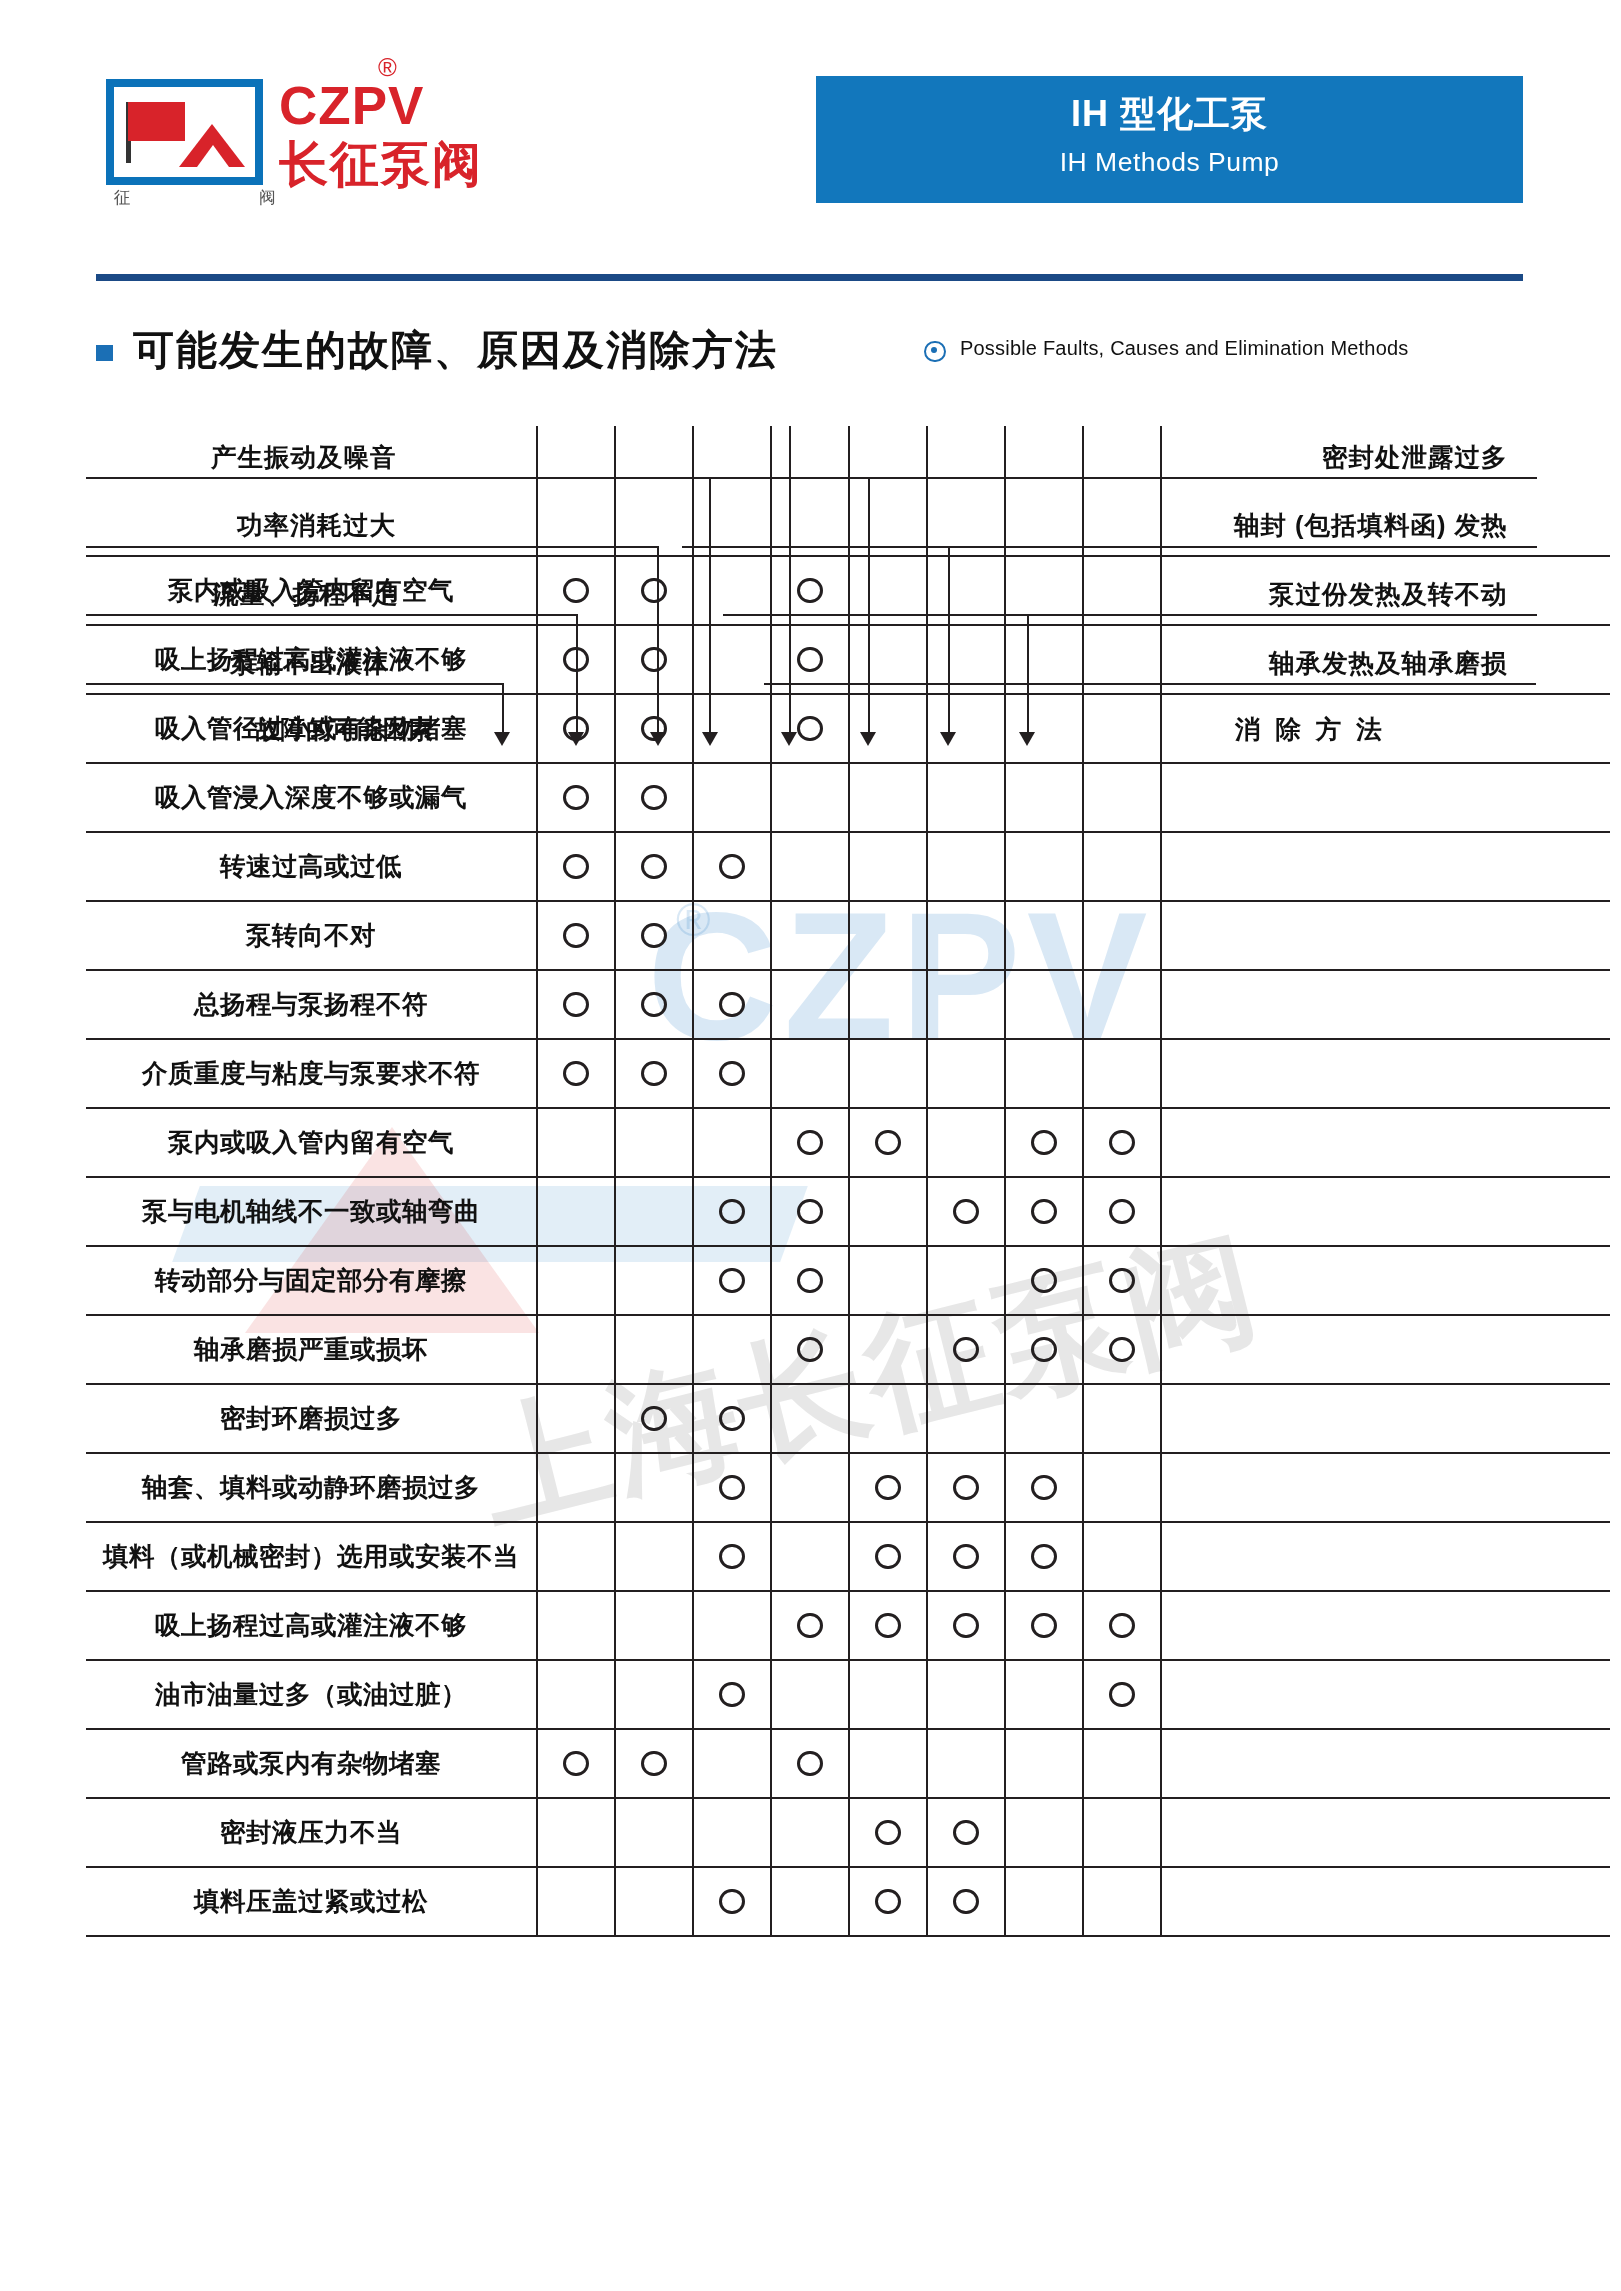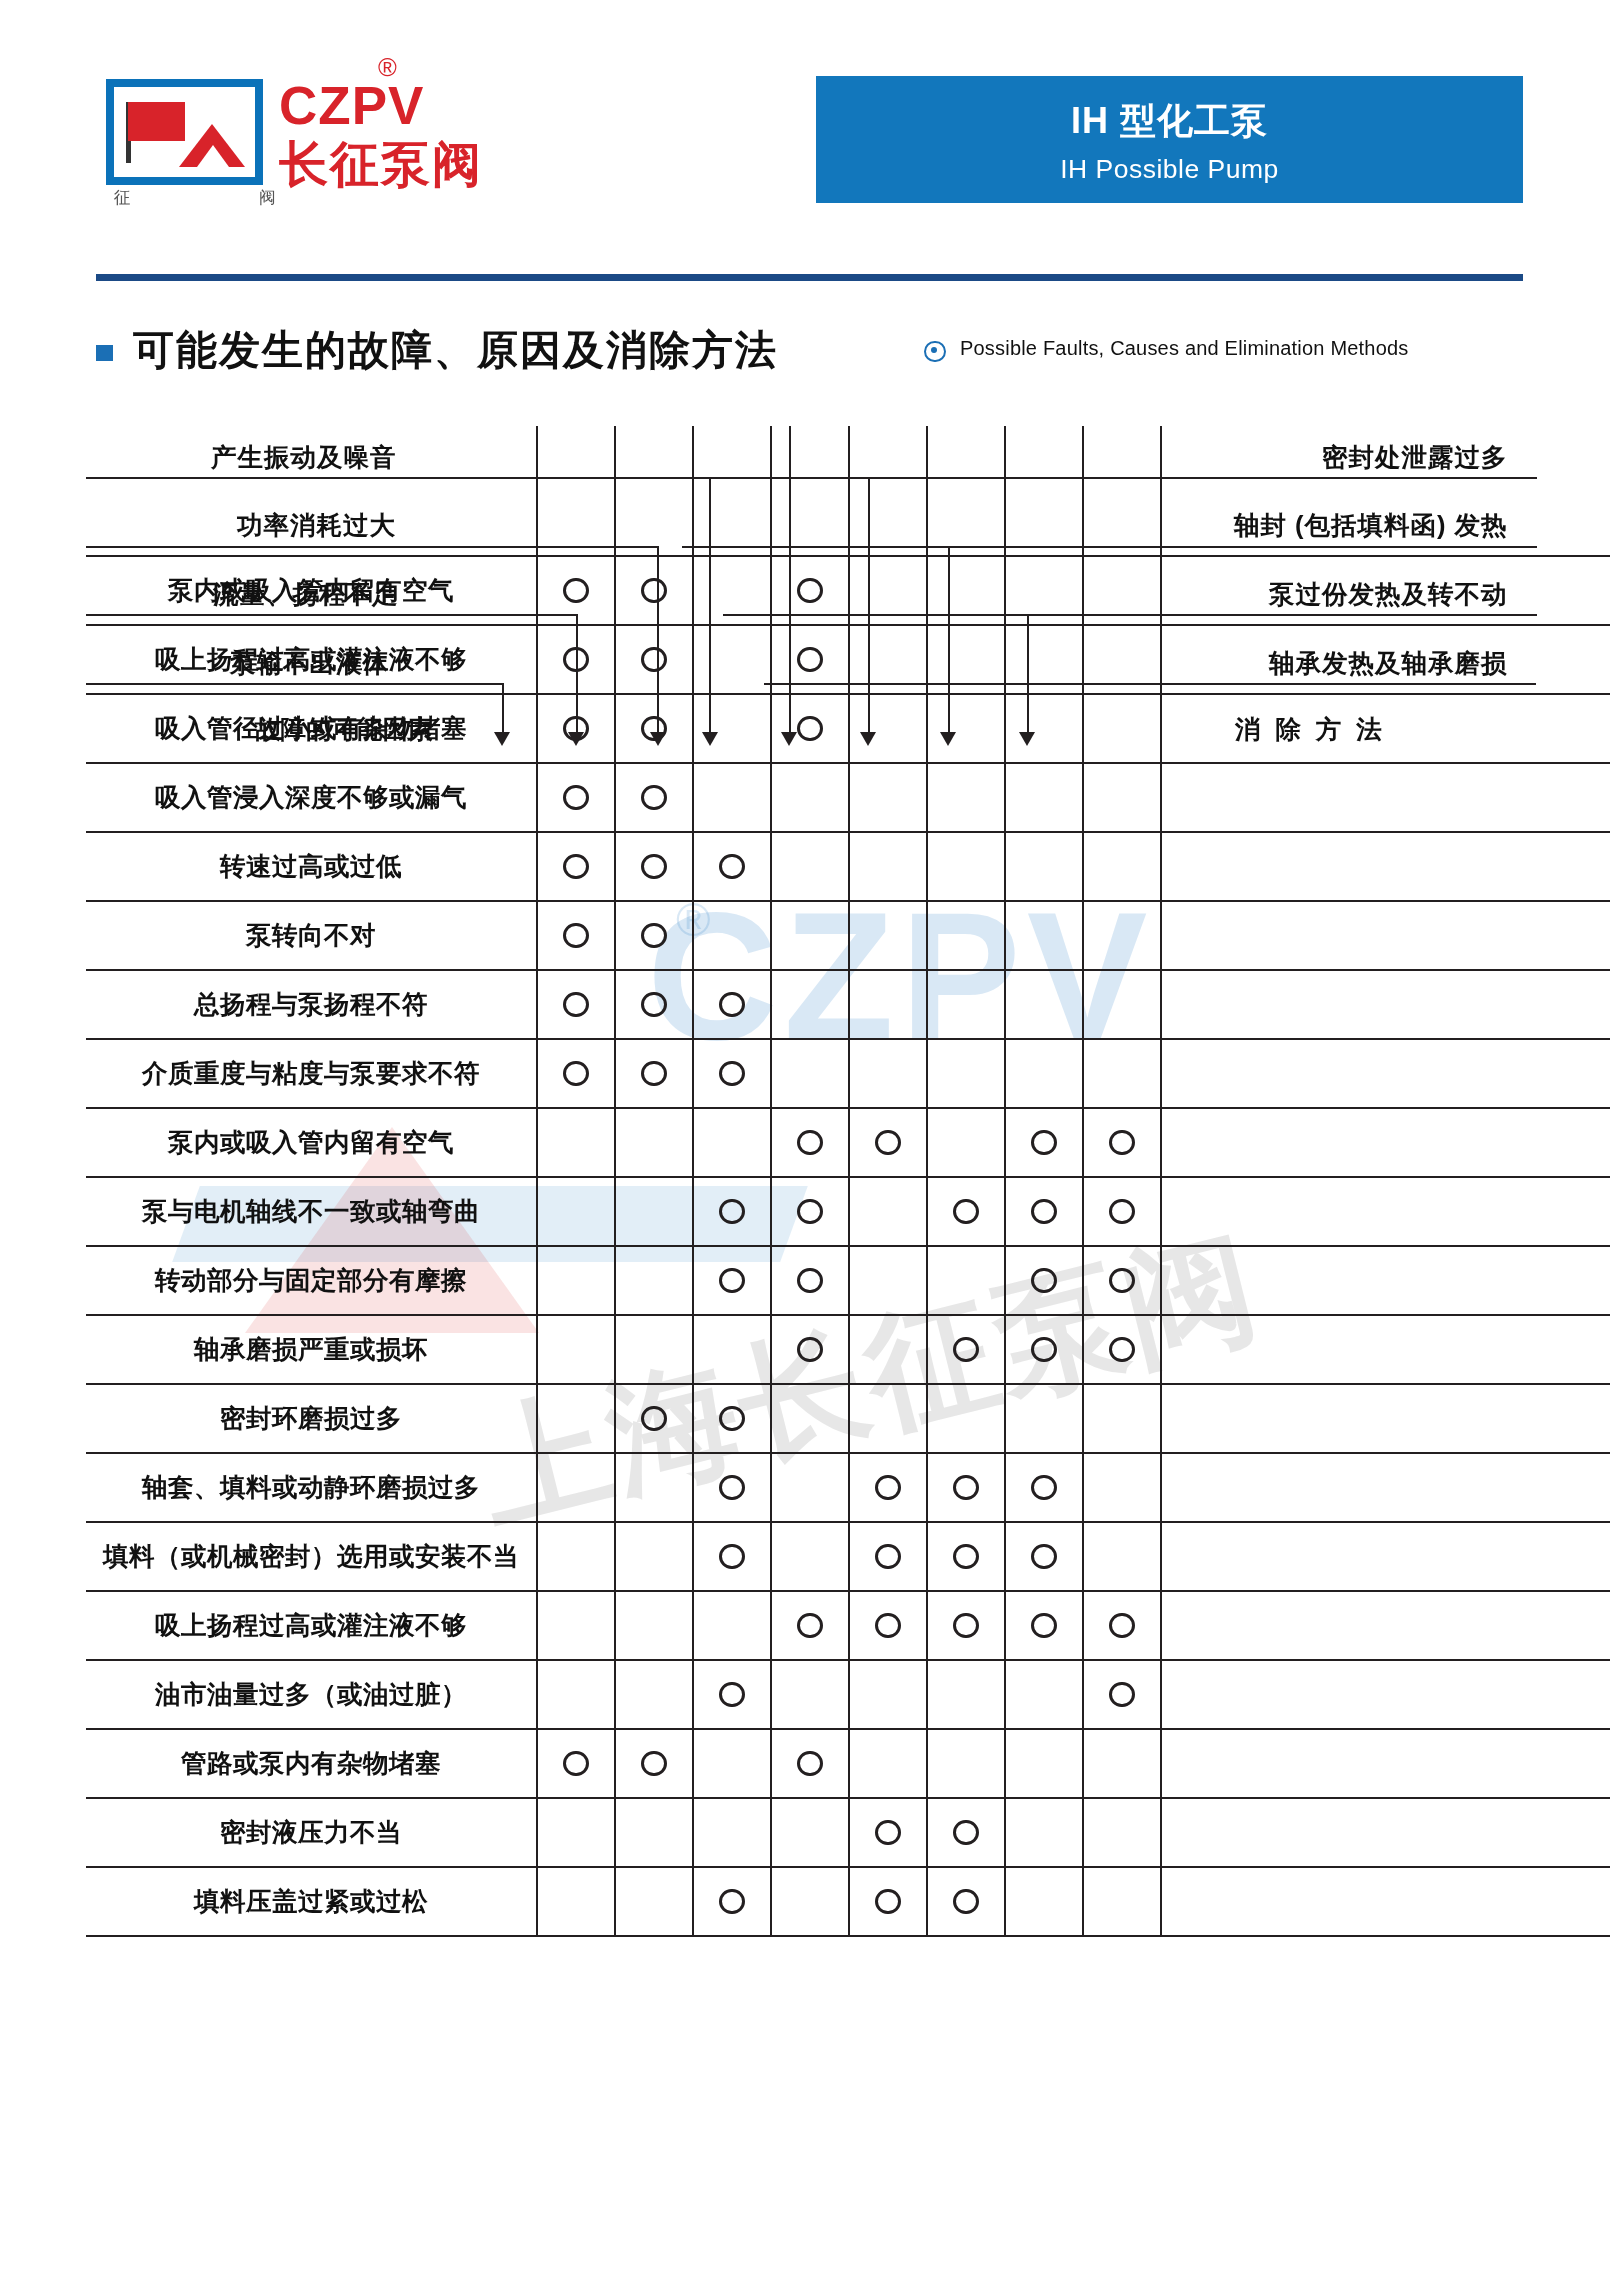--- a/index.html
+++ b/index.html
@@ -98,21 +98,21 @@
   }
   .title-band {
     position: absolute;
     left: 816px; top: 76px;
     width: 707px; height: 127px;
     background: #1277bc;
     color: #ffffff;
     text-align: center;
   }
   .title-cn {
-    margin-top: 21px;
+    margin-top: 14px;
     font-size: 36px;
     font-weight: bold;
     letter-spacing: 1px;
   }
   .title-en {
     margin-top: 7.8px;
     font-size: 26.5px;
     letter-spacing: 0.5px;
     font-family: "Liberation Sans", sans-serif;
   }
@@ -330,21 +330,21 @@
     <div class="logo-reg">®</div>
     <div class="logo-text-cn">长征泵阀</div>
     <div class="logo-sub">
       <span>征</span>
       <span>阀</span>
     </div>
   </div>
 
   <div class="title-band">
     <div class="title-cn">IH 型化工泵</div>
-    <div class="title-en">IH Possible Pump</div>
+    <div class="title-en">IH Methods Pump</div>
   </div>
 
   <div class="header-rule"></div>
 </div>
 
 <div class="section-head">
   <div class="sq-bullet"></div>
   <div class="sec-cn">可能发生的故障、原因及消除方法</div>
   <div class="ring-bullet"></div>
   <div class="sec-en">Possible Faults, Causes and Elimination Methods</div>

